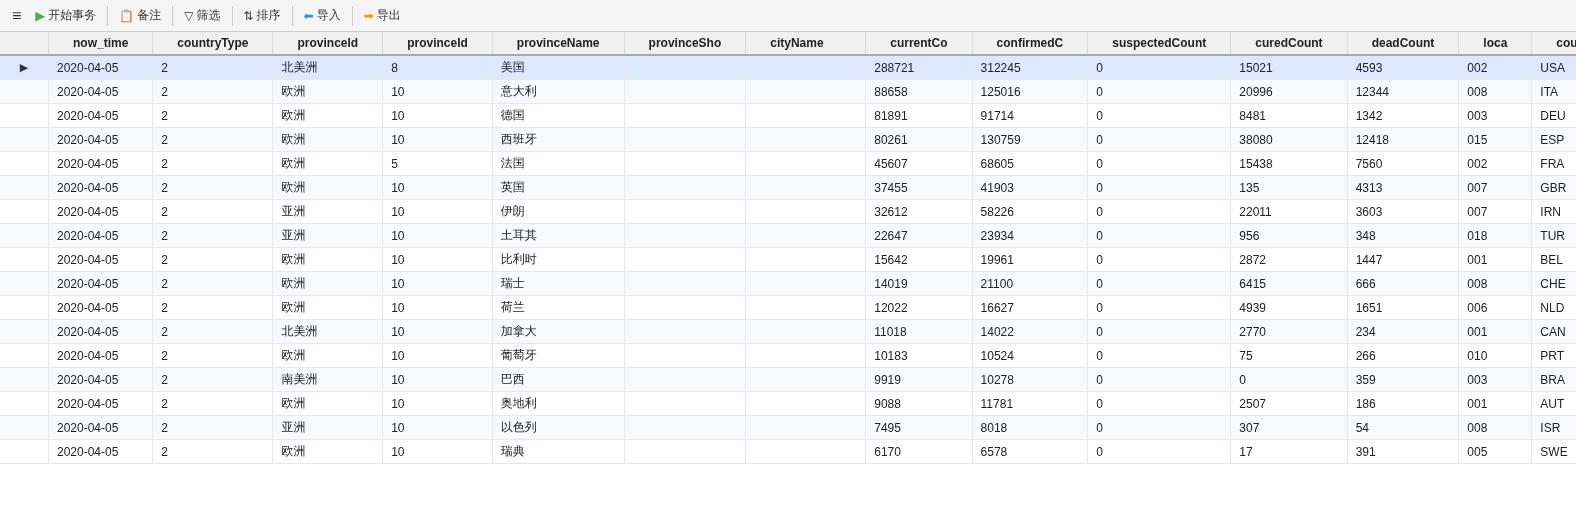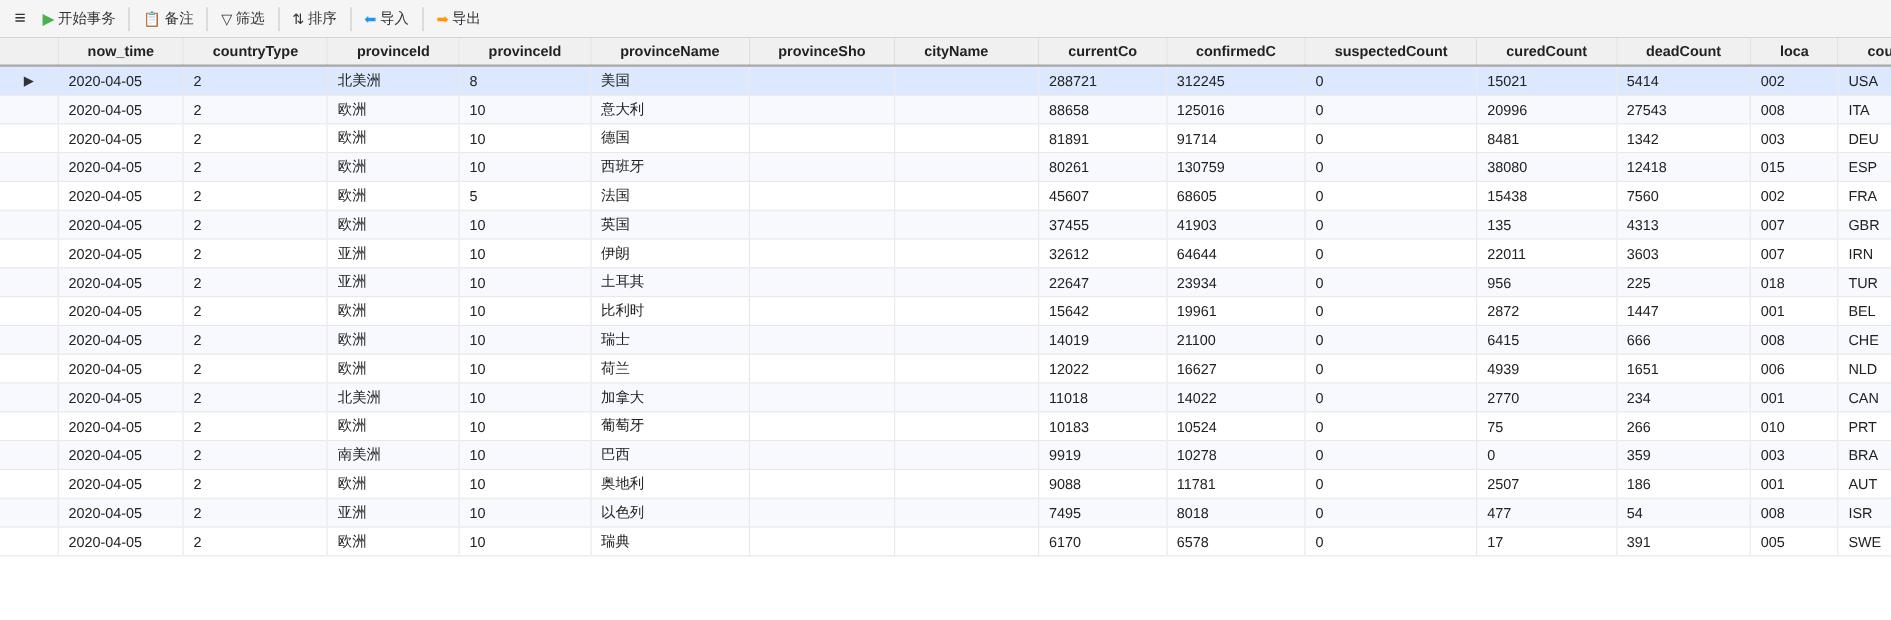--- a/index.html
+++ b/index.html
@@ -156,38 +156,38 @@
           <td>2</td>
           <td>北美洲</td>
           <td>8</td>
           <td>美国</td>
           <td></td>
           <td></td>
           <td>288721</td>
           <td>312245</td>
           <td>0</td>
           <td>15021</td>
-          <td>5414</td>
+          <td>4593</td>
           <td>002</td>
           <td>USA</td>
         </tr>
         <tr style="background: rgb(247, 249, 255);">
           <td class="row-indicator"></td>
           <td>2020-04-05</td>
           <td>2</td>
           <td>欧洲</td>
           <td>10</td>
           <td>意大利</td>
           <td></td>
           <td></td>
           <td>88658</td>
           <td>125016</td>
           <td>0</td>
           <td>20996</td>
-          <td>27543</td>
+          <td>12344</td>
           <td>008</td>
           <td>ITA</td>
         </tr>
         <tr style="background: rgb(255, 255, 255);">
           <td class="row-indicator"></td>
           <td>2020-04-05</td>
           <td>2</td>
           <td>欧洲</td>
           <td>10</td>
           <td>德国</td>
@@ -255,41 +255,41 @@
         <tr style="background: rgb(255, 255, 255);">
           <td class="row-indicator"></td>
           <td>2020-04-05</td>
           <td>2</td>
           <td>亚洲</td>
           <td>10</td>
           <td>伊朗</td>
           <td></td>
           <td></td>
           <td>32612</td>
-          <td>64644</td>
+          <td>58226</td>
           <td>0</td>
           <td>22011</td>
           <td>3603</td>
           <td>007</td>
           <td>IRN</td>
         </tr>
         <tr style="background: rgb(247, 249, 255);">
           <td class="row-indicator"></td>
           <td>2020-04-05</td>
           <td>2</td>
           <td>亚洲</td>
           <td>10</td>
           <td>土耳其</td>
           <td></td>
           <td></td>
           <td>22647</td>
           <td>23934</td>
           <td>0</td>
           <td>956</td>
-          <td>225</td>
+          <td>348</td>
           <td>018</td>
           <td>TUR</td>
         </tr>
         <tr style="background: rgb(255, 255, 255);">
           <td class="row-indicator"></td>
           <td>2020-04-05</td>
           <td>2</td>
           <td>欧洲</td>
           <td>10</td>
           <td>比利时</td>
@@ -410,21 +410,21 @@
           <td>2020-04-05</td>
           <td>2</td>
           <td>亚洲</td>
           <td>10</td>
           <td>以色列</td>
           <td></td>
           <td></td>
           <td>7495</td>
           <td>8018</td>
           <td>0</td>
-          <td>477</td>
+          <td>307</td>
           <td>54</td>
           <td>008</td>
           <td>ISR</td>
         </tr>
         <tr style="background: rgb(255, 255, 255);">
           <td class="row-indicator"></td>
           <td>2020-04-05</td>
           <td>2</td>
           <td>欧洲</td>
           <td>10</td>

